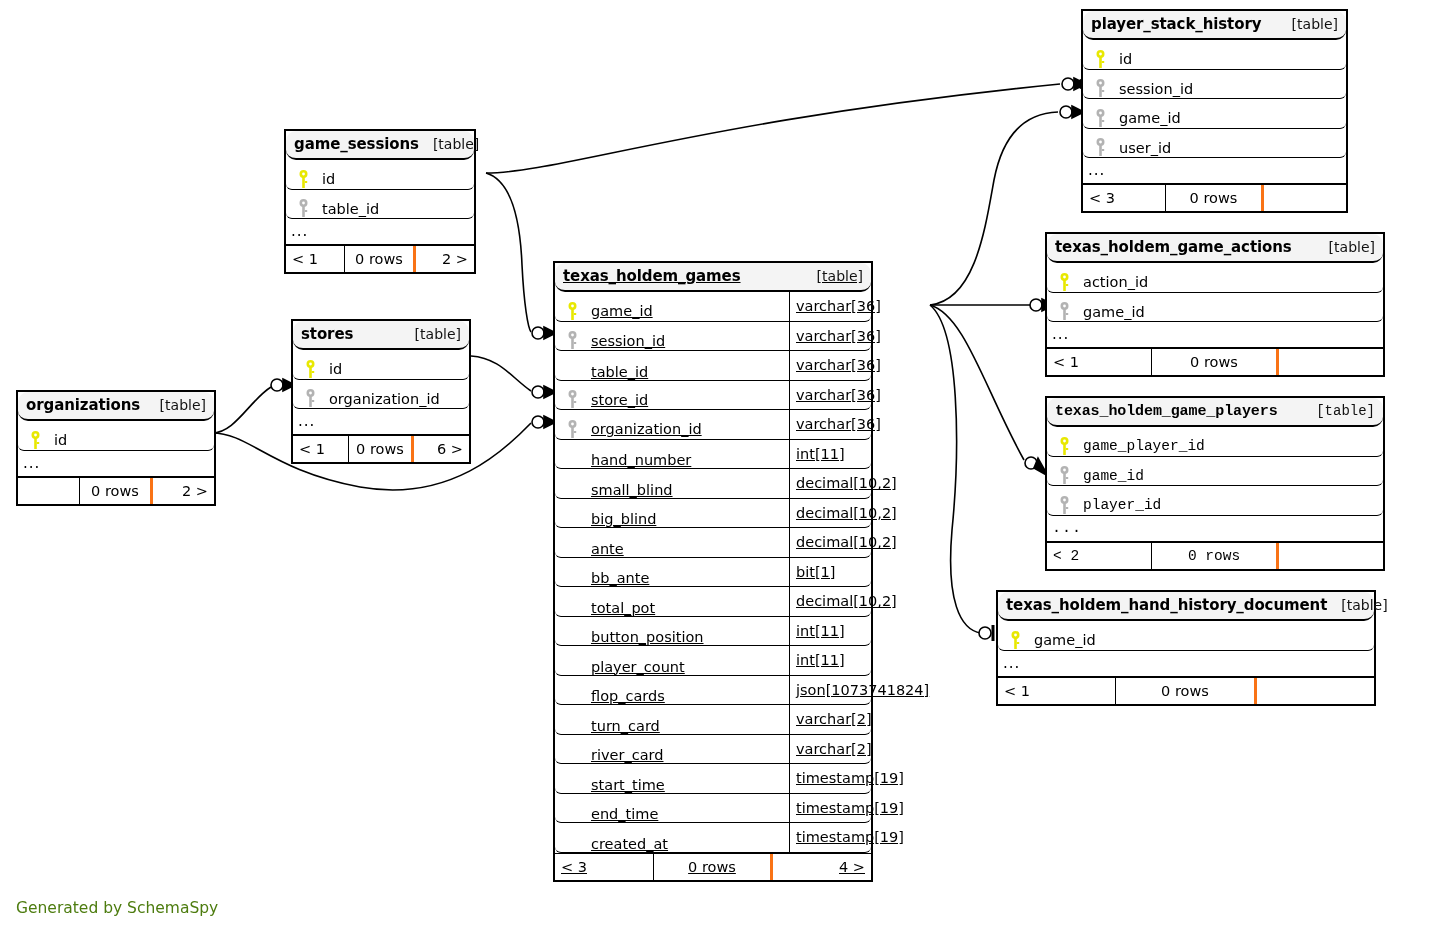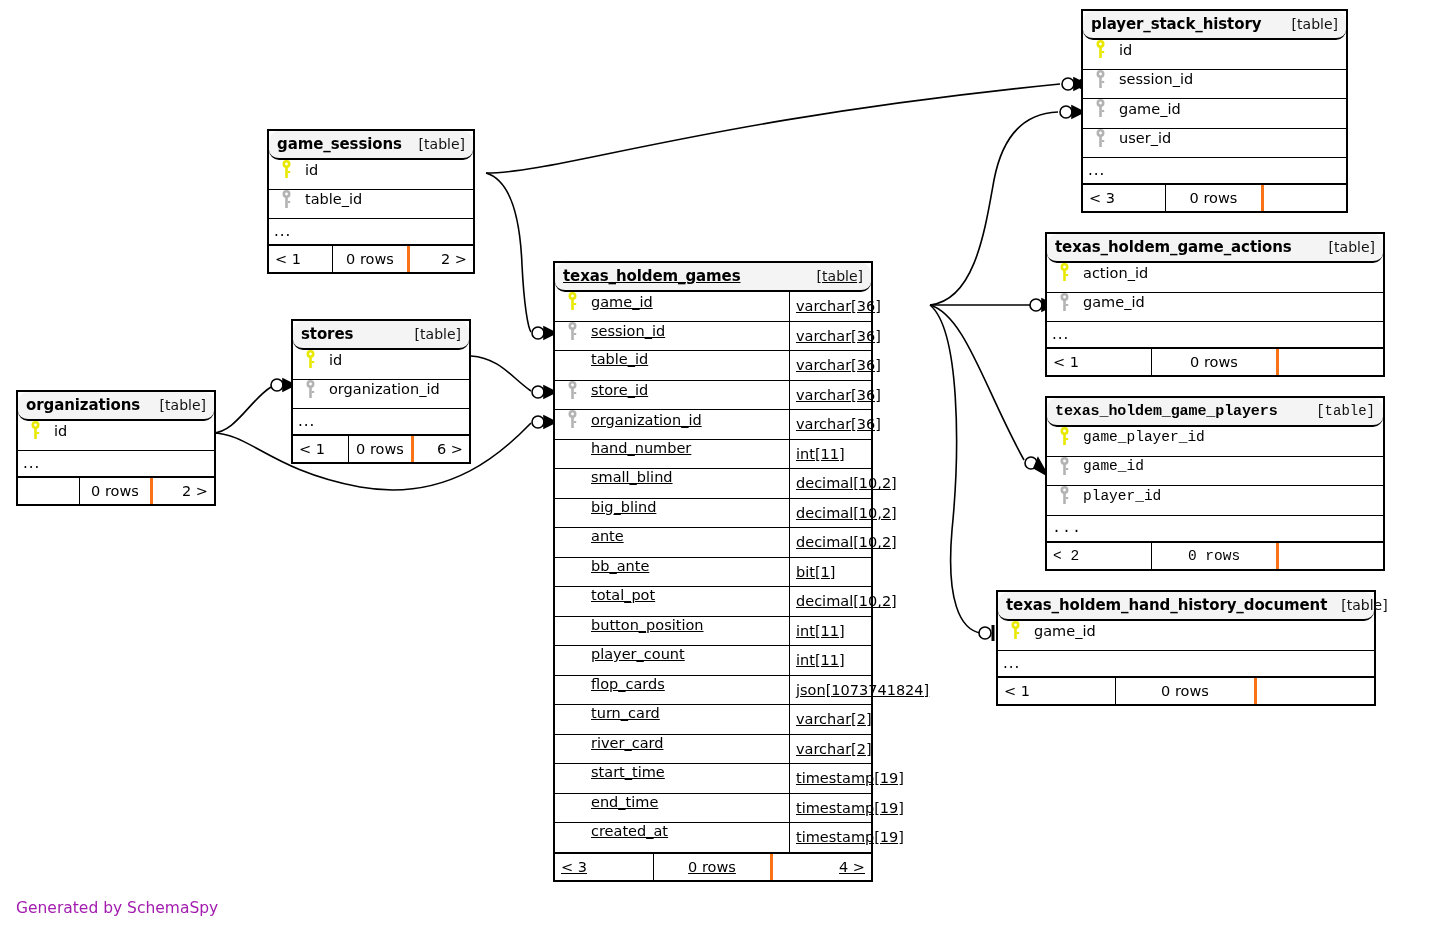--- a/index.html
+++ b/index.html
@@ -59,21 +59,22 @@
     font-size: 14px;
     color: #111111;
     padding-left: 14px;
     white-space: nowrap;
   }
   .row {
     display: flex;
     border-bottom: 1px solid #000000;
     box-sizing: border-box;
     height: 29.5px;
-    align-items: flex-start;
+    align-items: flex-end;
+    border-radius: 6px;
   }
   .row:last-child { border-bottom: none; }
   .col-name {
     display: flex;
     align-items: center;
     flex: 1 1 auto;
     padding-left: 6px;
     box-sizing: border-box;
     overflow: hidden;
     white-space: nowrap;
@@ -123,21 +124,21 @@
   }
   .f-left  { flex: 0 0 31%; justify-content: flex-start; padding-left: 6px; }
   .f-mid   { flex: 1 1 auto; justify-content: center; border-left: 1px solid #000; border-right: 3px solid #f97316; }
   .f-right { flex: 0 0 31%; justify-content: flex-end; padding-right: 6px; }
 
   .credit {
     position: absolute;
     left: 16px;
     top: 899px;
     font-size: 15.5px;
-    color: #a21caf;
+    color: #4d7c0f;
     z-index: 2;
     white-space: nowrap;
   }
   svg.key { display: block; }
 </style>
 </head>
 <body>
 
 <div id="canvas">
 
@@ -368,21 +369,21 @@
             <span class="colabel">game_id</span>
           </div>
         </div>
         <div class="ellipsis-row">...</div>
         <div class="footer">
           <div class="f-left">&lt; 1</div>
           <div class="f-mid">0 rows</div>
           <div class="f-right"></div>
         </div>
       </div>
-      <div class="tbl" style="left: 267px; top: 129px; width: 208px;">
+      <div class="tbl" style="left: 284px; top: 129px; width: 192px;">
         <div class="tbl-head">
           <span class="tbl-name">game_sessions</span>
           <span class="tbl-kind">[table]</span>
         </div>
         <div class="row">
           <div class="col-name">
             <span class="keyslot">
               <svg class="key" width="11" height="19" viewBox="0 0 11 19" xmlns="http://www.w3.org/2000/svg">
                 <circle cx="5.5" cy="4" r="4" fill="#e8e800"></circle>
                 <circle cx="5.5" cy="4" r="1.4" fill="#ffffff"></circle>

